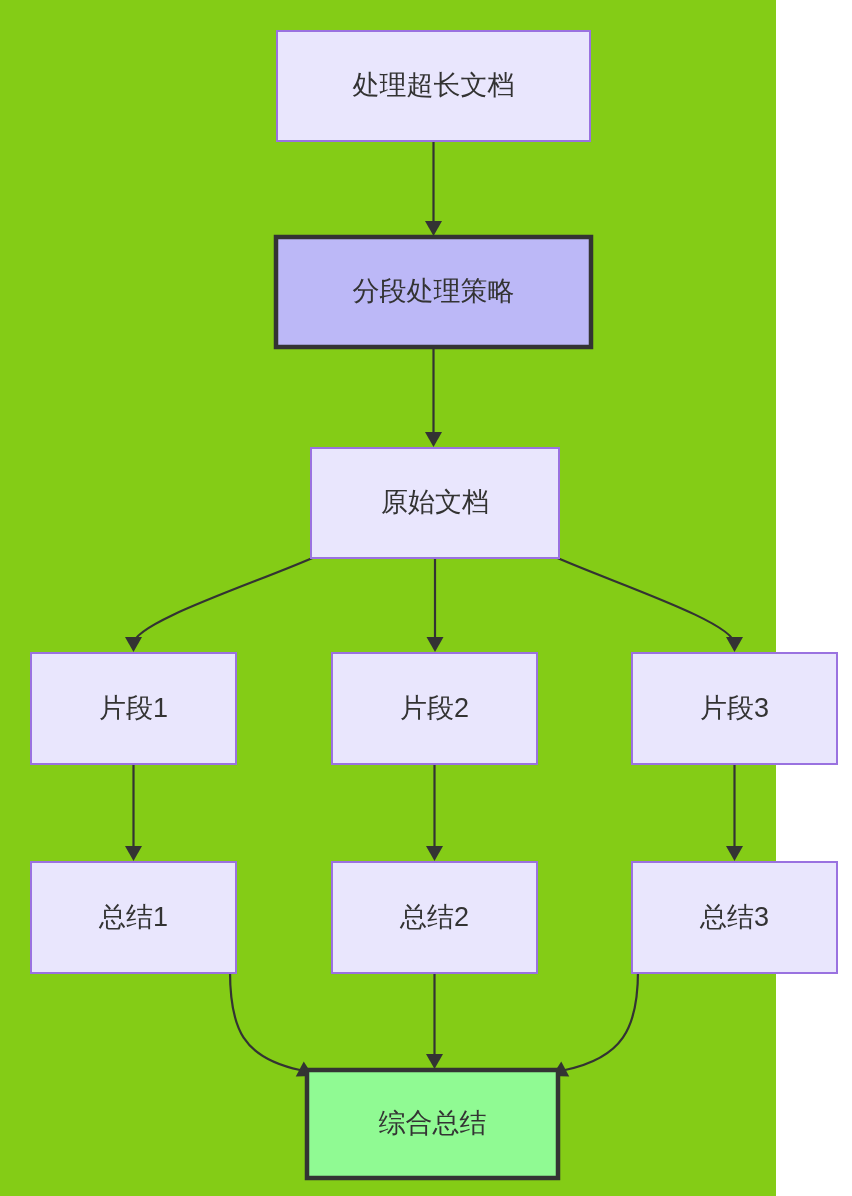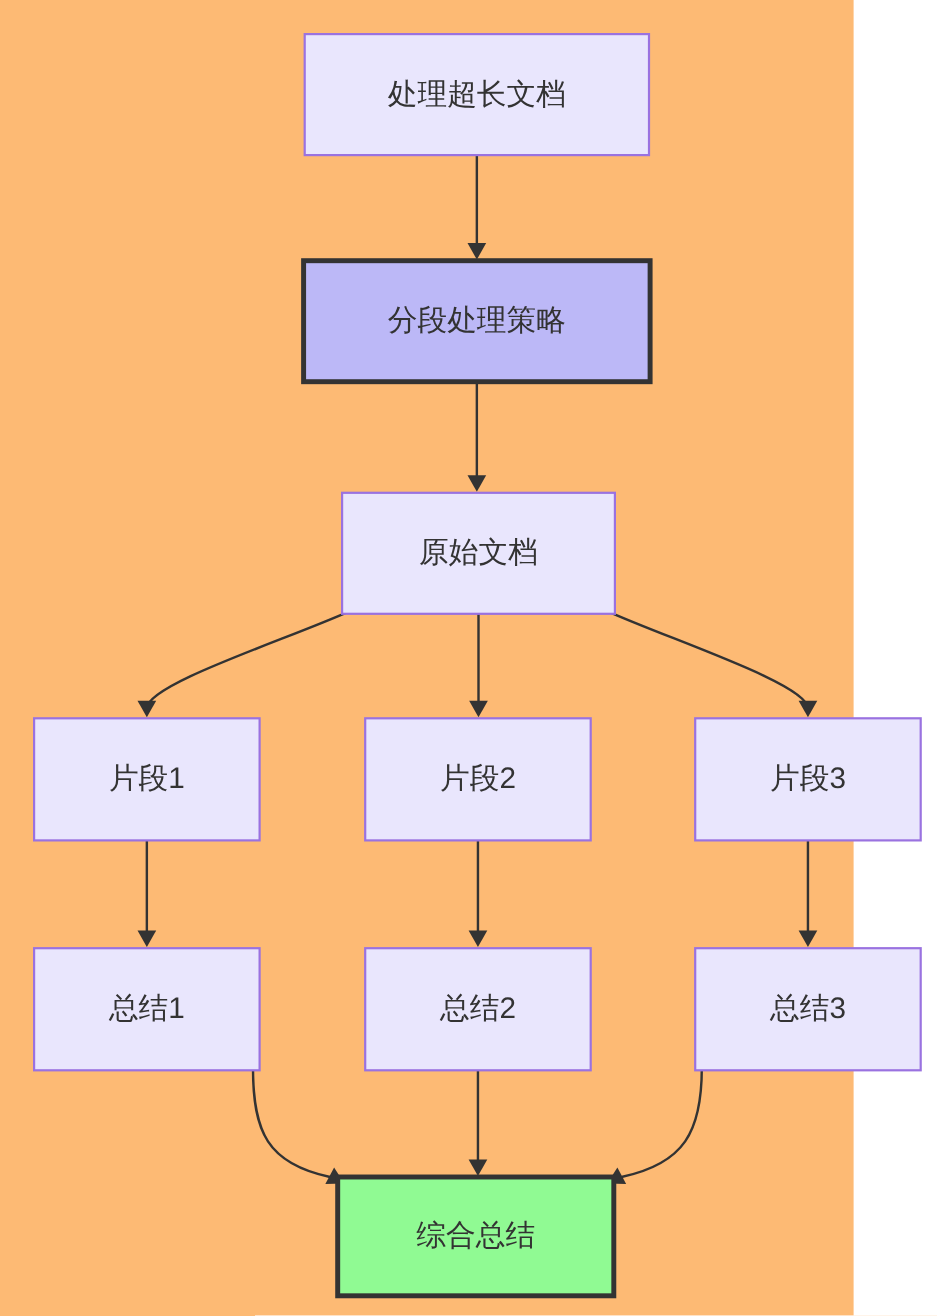--- a/index.html
+++ b/index.html
@@ -10,21 +10,21 @@
   body {
     width: 852px;
     height: 1196px;
     font-family: "Liberation Sans", "DejaVu Sans", sans-serif;
     overflow: hidden;
   }
   #flowchart-root {
     position: relative;
     width: 776px;
     height: 1196px;
-    background: #fdba74;
+    background: #84cc16;
   }
   svg.diagram {
     display: block;
     width: 852px;
     height: 1196px;
   }
   .node-rect {
     stroke-width: 2;
   }
   .node-rect.thick {

